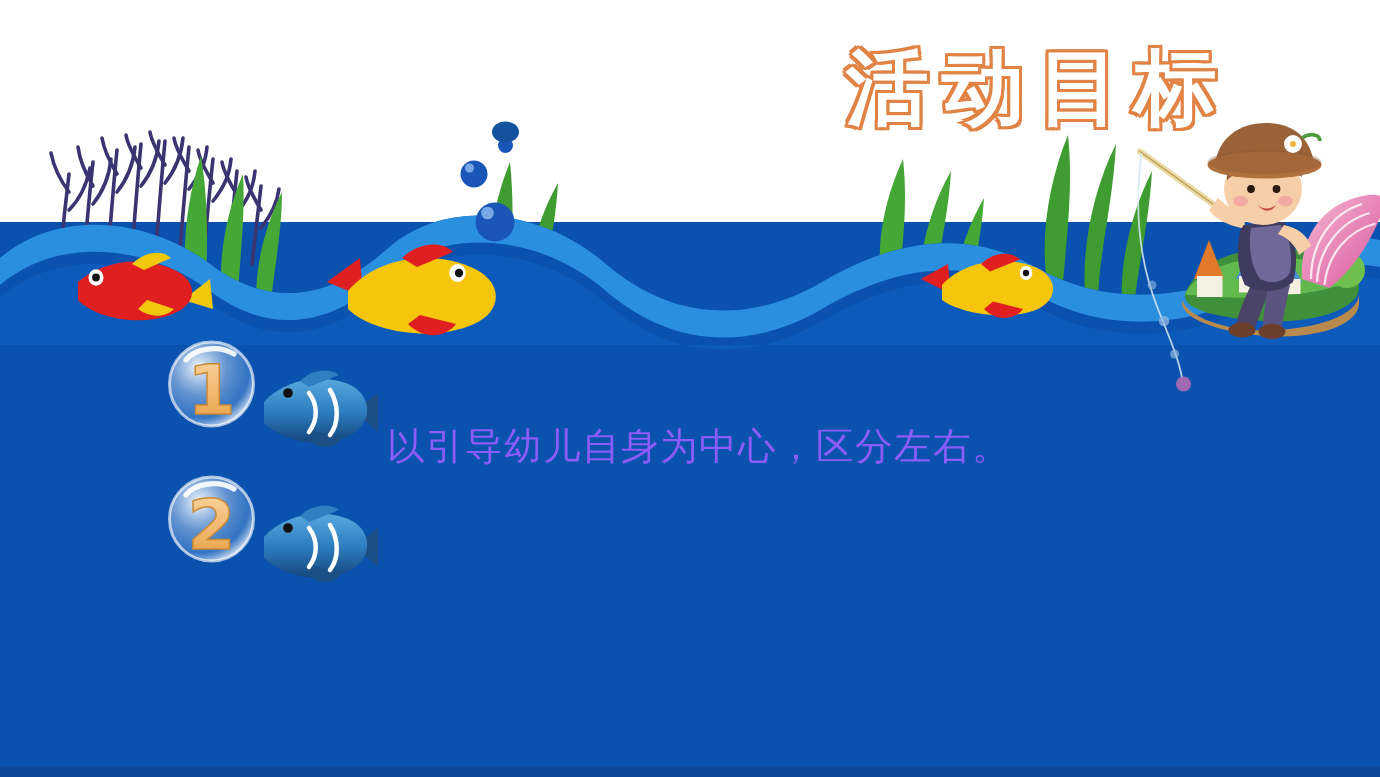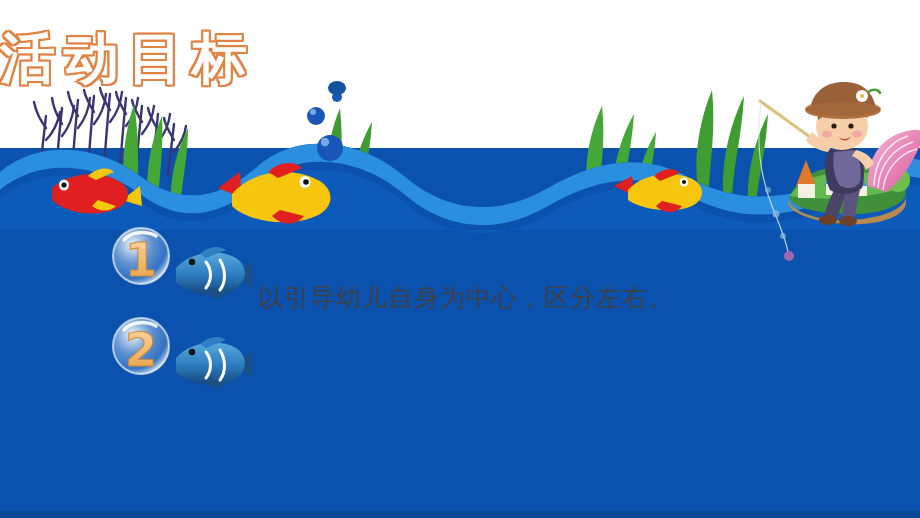--- a/index.html
+++ b/index.html
@@ -40,40 +40,40 @@
     top: 0;
     width: 920px;
     height: 518px;
   }
   
   .title {
     position: absolute;
     left: 0;
     top: 22px;
     width: 820px;
-    text-align: left;
+    text-align: right;
     font-family: "DejaVu Sans", "Liberation Sans", sans-serif;
     font-size: 55px;
     font-weight: bold;
     letter-spacing: 9px;
     color: #ffffff;
     -webkit-text-stroke: 3px #e08344;
     paint-order: stroke fill;
     text-shadow:
       2px 0 0 #e08344, -2px 0 0 #e08344,
       0 2px 0 #e08344, 0 -2px 0 #e08344,
       2px 2px 0 #e08344, -2px -2px 0 #e08344,
       2px -2px 0 #e08344, -2px 2px 0 #e08344;
     white-space: nowrap;
   }
   
   .bullet-text {
     position: absolute;
     left: 258px;
-    color: #404040;
+    color: #8b5cf6;
     font-family: "DejaVu Sans", "Liberation Sans", sans-serif;
     font-size: 25px;
     letter-spacing: 1px;
     white-space: nowrap;
   }
   .bullet-text-1 { top: 281px; }
   .bullet-text-2 { top: 371px; }
 </style>
 </head>
 <body>

